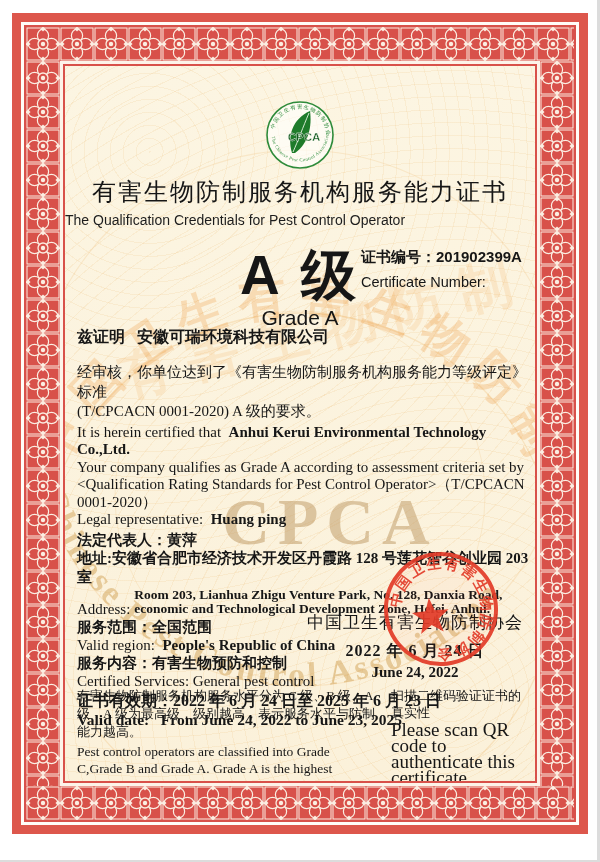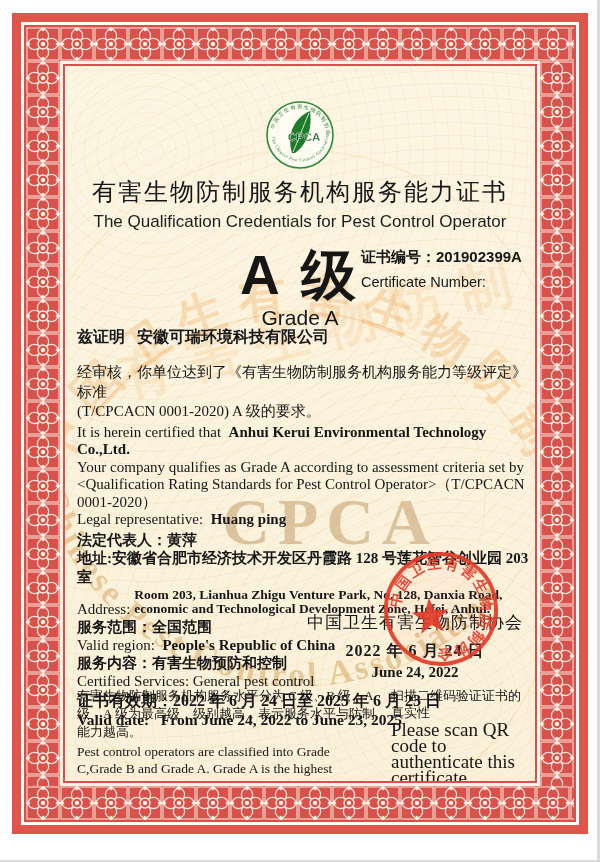--- a/index.html
+++ b/index.html
@@ -17,22 +17,22 @@
   .orn svg{flex:0 0 auto;}
   .content{position:absolute;inset:37px;border:2px solid #d8514a;box-sizing:border-box;overflow:hidden;
         background:
           repeating-radial-gradient(circle at 18% 12%, rgba(236,188,118,0.16) 0 1px, rgba(0,0,0,0) 1px 13px),
           repeating-radial-gradient(circle at 82% 88%, rgba(236,188,118,0.16) 0 1px, rgba(0,0,0,0) 1px 13px),
           linear-gradient(#fcf5e2,#fbf1da);}
   .wm{position:absolute;inset:0;pointer-events:none;}
   .logo{position:absolute;top:33px;left:50%;transform:translateX(-50%);}
   .title-cn{position:absolute;top:110px;left:0;width:100%;text-align:center;
         font-family:"Liberation Sans","DejaVu Sans",sans-serif;font-weight:normal;font-size:24px;letter-spacing:2px;}
-  .title-en{position:absolute;top:146px;left:0;width:100%;text-align:center;
-        font-family:"Liberation Sans","DejaVu Sans",sans-serif;font-size:17px;color:#1d1d1d;}
+  .title-en{position:absolute;top:146px;left:0;width:100%;text-align:left;
+        font-family:"Liberation Sans","DejaVu Sans",sans-serif;font-size:14px;color:#1d1d1d;}
   .grade{position:absolute;top:182px;left:0;width:100%;text-align:center;line-height:1;}
   .grade-cn{font-family:"Liberation Sans","DejaVu Sans",sans-serif;font-weight:bold;font-size:55px;letter-spacing:4px;}
   .grade-en{font-family:"Liberation Sans","DejaVu Sans",sans-serif;font-size:21px;margin-top:4px;}
   .certno{position:absolute;top:182px;left:296px;text-align:left;
         font-family:"Liberation Sans","DejaVu Sans",sans-serif;}
   .certno .cn{font-size:15px;font-weight:bold;}
   .certno .en{font-size:14.5px;margin-top:7px;}
   .bodytext{position:absolute;top:262px;left:12px;right:5px;font-size:15px;line-height:17.5px;}
   .bodytext .row{margin-bottom:0;}
   .b{font-weight:bold;}

